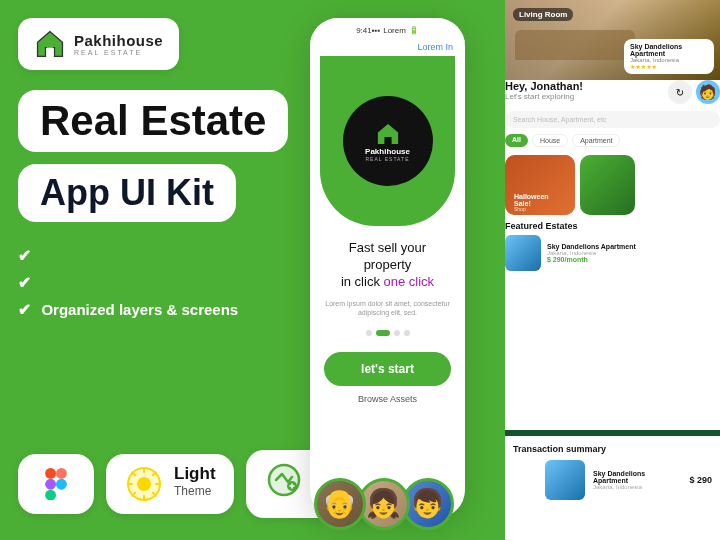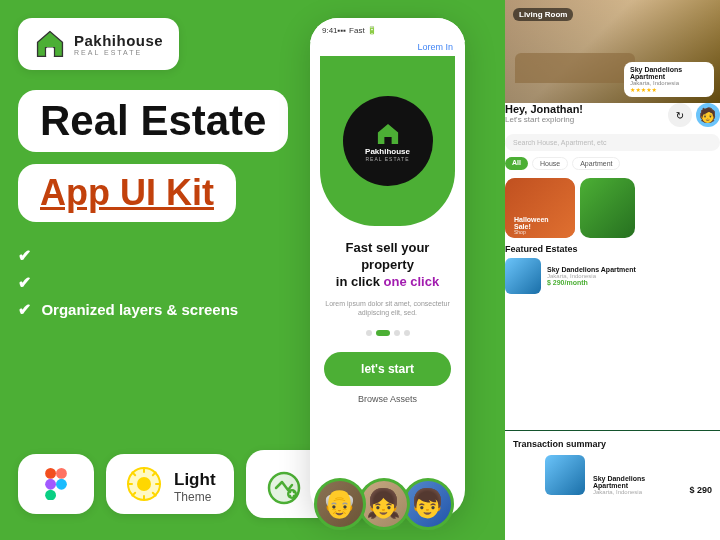--- a/index.html
+++ b/index.html
@@ -73,22 +73,21 @@
     .subtitle-box {
       background: white;
       border-radius: 18px;
       padding: 8px 22px;
       margin-bottom: 20px;
       display: inline-block;
     }
     .subtitle-text {
       font-size: 36px;
       font-weight: 900;
-      color: #c2410c;
-      text-decoration: underline;
+      color: #0f172a;
     }
     .checklist { margin-top: 4px; }
     .check-item {
       display: flex;
       align-items: center;
       gap: 10px;
       margin-bottom: 8px;
       color: white;
       font-size: 15px;
       font-weight: 600;
@@ -105,21 +104,21 @@
       bottom: 22px;
       left: 18px;
       display: flex;
       gap: 12px;
       align-items: center;
     }
     .badge {
       background: white;
       border-radius: 18px;
       display: flex;
-      align-items: flex-end;
+      align-items: flex-start;
       gap: 10px;
       padding: 10px 18px;
       box-shadow: 0 2px 8px rgba(0,0,0,0.10);
     }
     .badge-icon {
       width: 40px;
       height: 40px;
       display: flex;
       align-items: center;
       justify-content: center;
@@ -153,21 +152,21 @@
       overflow: hidden;
       position: relative;
       display: flex;
       flex-direction: column;
     }
     .phone-status-bar {
       background: white;
       height: 24px;
       display: flex;
       align-items: center;
-      justify-content: flex-start;
+      justify-content: center;
       padding: 0 12px;
       font-size: 8px;
       color: #333;
     }
     .phone-signin {
       text-align: right;
       font-size: 9px;
       color: #4285f4;
       padding-right: 12px;
       padding-bottom: 4px;
@@ -201,21 +200,21 @@
       align-items: center;
     }
     .phone-tagline {
       font-size: 13px;
       font-weight: 700;
       text-align: center;
       color: #111;
       line-height: 1.3;
     }
     .phone-tagline span {
-      font-weight: 700;
+      font-weight: 400;
       margin-top: 8px;
     }
     .phone-description {
       font-size: 7px;
       color: #999;
       text-align: center;
       margin-top: 8px;
       line-height: 1.4;
     }
     .phone-dots {
@@ -260,21 +259,21 @@
       width: 215px;
       height: 540px;
       display: flex;
       flex-direction: column;
       gap: 0;
     }
 
     
     .right-top-img {
       width: 215px;
-      height: 103px;
+      height: 80px;
       background: linear-gradient(135deg, #c9a882 0%, #e8c99a 50%, #d4b896 100%);
       position: relative;
       border-radius: 0 0 0 0;
       overflow: hidden;
     }
     .living-room-label {
       position: absolute;
       top: 8px;
       left: 8px;
       background: rgba(0,0,0,0.55);
@@ -392,27 +391,27 @@
     .rm-feat-info { flex: 1; }
     .rm-feat-name { font-size: 7px; font-weight: 700; color: #111; }
     .rm-feat-loc { font-size: 6px; color: #aaa; }
     .rm-feat-price { font-size: 7px; font-weight: 800; color: #4CAF35; }
 
     
     .right-bottom {
       background: white;
       height: 110px;
       padding: 8px;
-      border-top: 1px solid #14532d;
+      border-top: 6px solid #14532d;
     }
     .rb-title { font-size: 9px; font-weight: 800; color: #111; margin-bottom: 6px; }
     .rb-row {
       display: flex;
       gap: 8px;
-      align-items: flex-end;
+      align-items: center;
       padding-left: 32px;
     }
     .rb-img {
       width: 40px;
       height: 40px;
       border-radius: 6px;
       background: linear-gradient(135deg, #6bc4fa, #1a6fa8);
       flex-shrink: 0;
     }
     .rb-info { flex: 1; }
@@ -560,21 +559,21 @@
   <div class="choose-location-bar">
     <div class="choose-btn">Choose Location</div>
   </div>
 
   <div class="phone-center">
     <div class="phone-outer">
       <div class="phone-status-bar">
         <span>9:41</span>
         <div style="display:flex;gap:3px;align-items:center;">
           <span style="font-size:8px;">▪▪▪</span>
-          <span style="font-size:8px;">Fast</span>
+          <span style="font-size:8px;">Lorem</span>
           <span style="font-size:8px;">🔋</span>
         </div>
       </div>
       <div class="phone-signin">
         <span>Lorem In</span>
       </div>
       <div style="margin: 0 10px; background:#4CAF35; border-radius: 0 0 55px 55px; height:170px; display:flex; align-items:center; justify-content:center;">
         <div class="phone-black-circle">
           <svg width="26" height="26" viewBox="0 0 36 36" fill="none">
             <path d="M18 4L4 16V32H13V22H23V32H32V16L18 4Z" fill="#4CAF35"></path>

